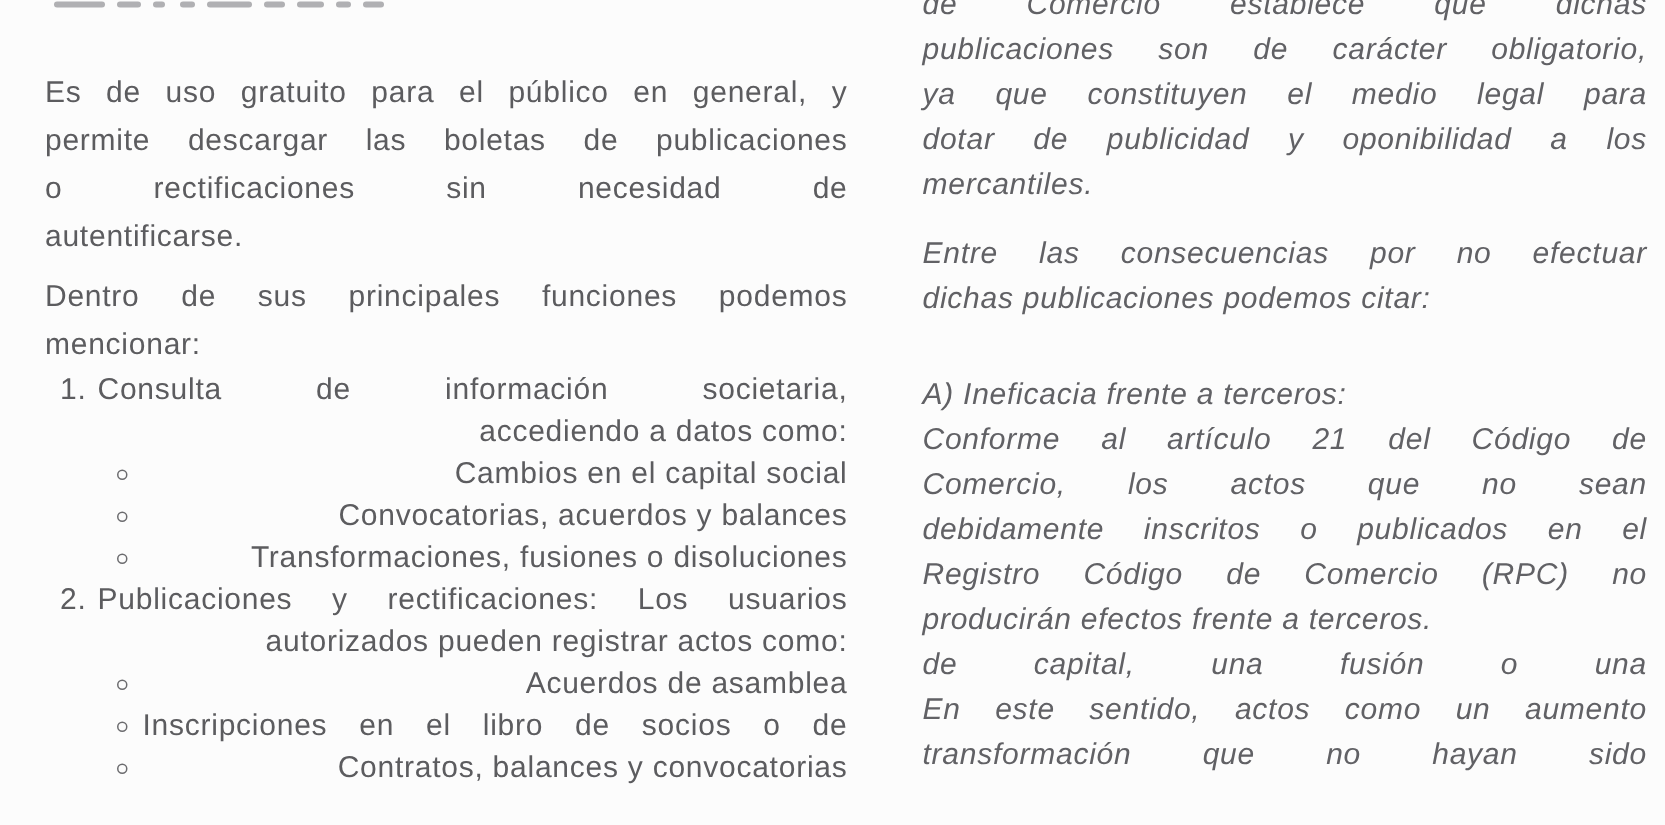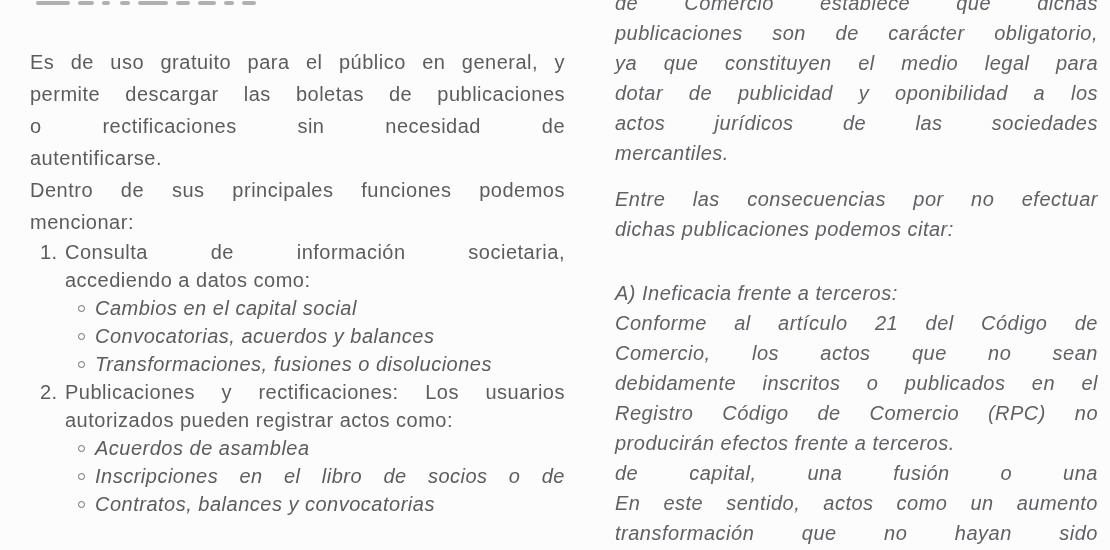--- a/index.html
+++ b/index.html
@@ -15,46 +15,46 @@
   .col { position: absolute; top: 0; }
   .col-left  { left: 30px;  width: 535px; }
   .col-right { left: 615px; top: -12px; width: 483px; font-style: italic; color: #616165; }
 
   .ln {
     font-size: 20px;
     letter-spacing: 0.5px;
     line-height: 32px;
   }
   .col-right .ln { line-height: 30px; }
-  .col-left .list .ln { line-height: 28px; }
+  .col-left .list .ln { line-height: 28px; text-align: right; }
 
   
   .j { text-align: justify; text-align-last: justify; }
 
   .para { margin: 0; }
-  .col-left  .p1 { }
+  .col-left  .p1 { margin-bottom: 8px; }
   .col-right .p1 { margin-bottom: 16px; }
   .col-right .p2 { margin-bottom: 34px; }
   .col-right .p3 { }
 
   
   .frag-strip { position: relative; height: 6px; margin-bottom: 40px; }
   .frag {
     position: absolute; top: 1px; height: 4px;
     background: #97979b; border-radius: 2px; opacity: 0.75;
   }
 
   
   .num-item { position: relative; padding-left: 35px; }
   .num-marker {
     position: absolute; left: 10px; top: 0;
     font-size: 20px; line-height: 28px; letter-spacing: 0.5px;
   }
   
-  .bullet-item { position: relative; padding-left: 65px; font-style: italic; }
+  .bullet-item { position: relative; padding-left: 65px; }
   .bullet-dot {
     position: absolute; left: 48px; top: 11px;
     width: 7px; height: 7px; box-sizing: border-box;
     border: 1.5px solid #6b6b6e; border-radius: 50%;
   }
 </style>
 </head>
 <body>
 
 <div class="page">
@@ -128,21 +128,20 @@
     </div>
   </div>
 
   <div class="col col-right">
 
     <div class="para p1">
       <div class="ln j">de Comercio establece que dichas</div>
       <div class="ln j">publicaciones son de carácter obligatorio,</div>
       <div class="ln j">ya que constituyen el medio legal para</div>
       <div class="ln j">dotar de publicidad y oponibilidad a los</div>
-      <div class="ln j">actos jurídicos de las sociedades</div>
       <div class="ln">mercantiles.</div>
     </div>
 
     <div class="para p2">
       <div class="ln j">Entre las consecuencias por no efectuar</div>
       <div class="ln">dichas publicaciones podemos citar:</div>
     </div>
 
     <div class="para p3">
       <div class="ln">A) Ineficacia frente a terceros:</div>

